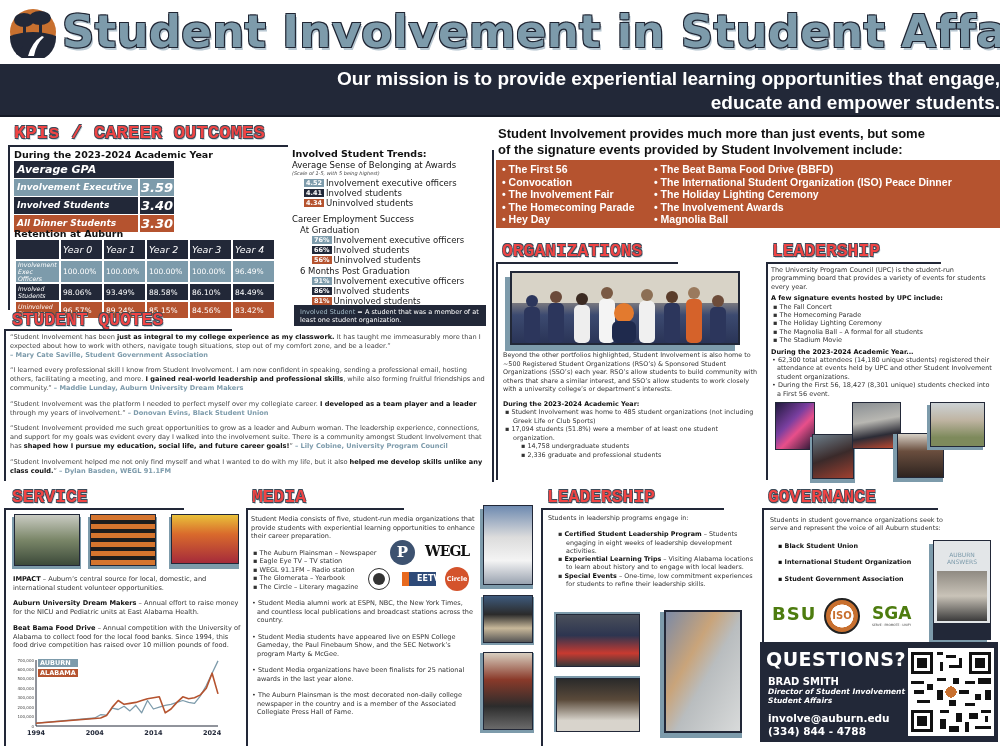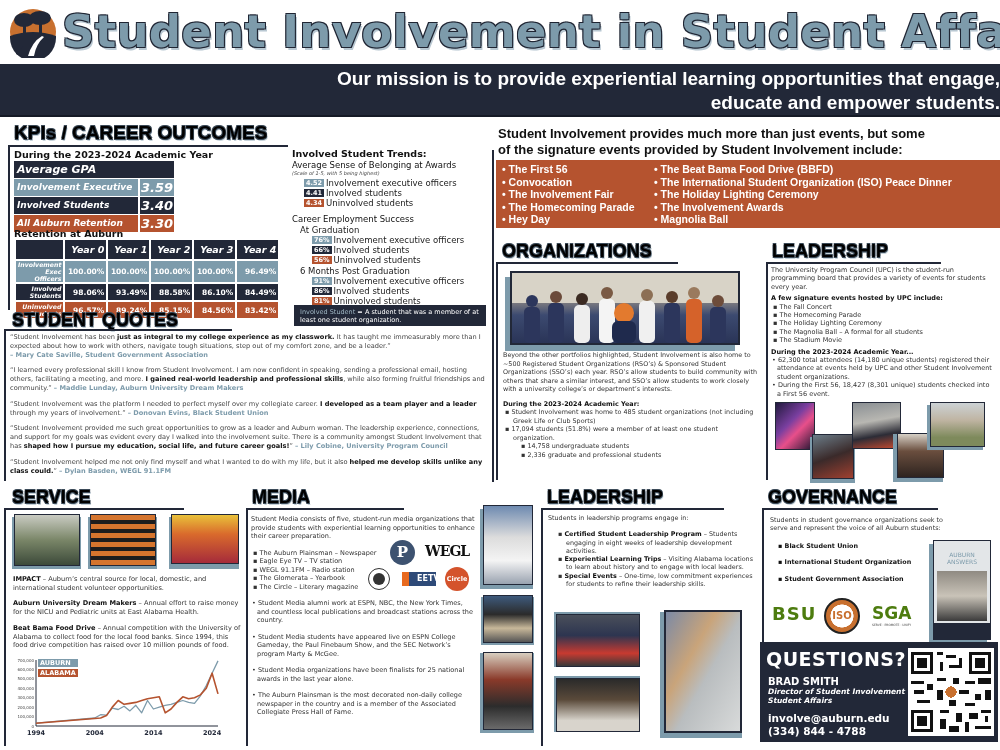--- a/index.html
+++ b/index.html
@@ -17,41 +17,41 @@
   }
   .mission {
     position: absolute; left: 0; top: 64px; width: 1000px; height: 53px;
     background: #222838; border-bottom: 2px solid #151a26;
     color: #ffffff; font-weight: bold; font-size: 19px; line-height: 24px;
     text-align: right; padding-top: 3px; font-family: "Liberation Sans", sans-serif;
   }
 
   
   .sec-head {
-    position: absolute; font-weight: bold; color: #000000; white-space: nowrap;
+    position: absolute; font-weight: bold; color: #ef4444; white-space: nowrap;
     text-shadow: -0.6px -0.6px 0 #3b4a58, 0.6px -0.6px 0 #3b4a58, -0.6px 0.6px 0 #3b4a58, 0.6px 0.6px 0 #3b4a58, 1px 2px 0 #c6d2da;
-    font-family: Liberation Sans, sans-serif;
+    font-family: Liberation Mono, monospace;
   }
   .sec-rule { position: absolute; height: 2px; background: #222838; }
   .sec-vrule { position: absolute; width: 2px; background: #222838; }
 
   
   .kpi-sub { position: absolute; left: 14px; top: 149px; font-size: 9.5px; font-weight: bold; color: #111; }
   .gpa { position: absolute; left: 14px; top: 161px; width: 160px; }
   .gpa-row { display: flex; height: 17px; margin-bottom: 1px; }
   .gpa-label { flex: 1; font-size: 9px; font-weight: bold; font-style: italic; padding-left: 3px; line-height: 17px; color: #fff; }
   .gpa-val { width: 34px; margin-left: 2px; font-size: 13px; font-weight: bold; font-style: italic; text-align: center; line-height: 17px; color: #fff; }
   .gpa-head { height: 17px; background: #222838; color: #fff; font-size: 11px; font-weight: bold; font-style: italic; padding-left: 3px; line-height: 17px; margin-bottom: 1px; }
   .c-blue { background: #7d9bab; }
   .c-navy { background: #222838; }
   .c-rust { background: #b5532f; }
 
   .ret-title { position: absolute; left: 14px; top: 228px; font-size: 9.5px; font-weight: bold; color: #111; }
   .ret { position: absolute; left: 14px; top: 238px; border-collapse: separate; border-spacing: 2px; }
-  .ret td, .ret th { height: 16px; text-align: right; font-size: 7.5px; font-weight: bold; color: #fff; padding: 0 2px; }
+  .ret td, .ret th { height: 16px; text-align: left; font-size: 7.5px; font-weight: normal; color: #fff; padding: 0 2px; }
   .ret th { background: #222838; font-size: 9.5px; font-style: italic; width: 41px; height: 19px; }
   .ret th.blank { width: 43px; }
   .ret td.rlabel { font-size: 6.2px; font-style: italic; line-height: 7px; }
 
   
   .trends { position: absolute; left: 292px; top: 148px; width: 200px; font-size: 8.5px; }
   .trends .t1 { font-weight: bold; font-size: 9.5px; color: #111; }
   .trends .t2 { font-size: 8.5px; color: #111; margin-top: 1px; }
   .trends .t3 { font-size: 5px; font-style: italic; color: #444; margin-bottom: 2px; }
   .trow { display: flex; align-items: center; height: 10px; margin-left: 12px; font-size: 8.5px; color: #222; }
@@ -166,21 +166,21 @@
   <div class="gpa-head">Average GPA Comparison:</div>
   <div class="gpa-row">
     <div class="gpa-label c-blue">Involvement Executive Officers</div>
     <div class="gpa-val c-blue">3.59</div>
   </div>
   <div class="gpa-row">
     <div class="gpa-label c-navy">Involved Students</div>
     <div class="gpa-val c-navy">3.40</div>
   </div>
   <div class="gpa-row">
-    <div class="gpa-label c-rust">All Auburn Retention</div>
+    <div class="gpa-label c-rust">All Dinner Students</div>
     <div class="gpa-val c-rust">3.30</div>
   </div>
 </div>
 
 <div class="ret-title">Retention at Auburn</div>
 <table class="ret">
   <tbody>
       <tr>
     <th class="blank"></th>
     <th>Year 0</th>

